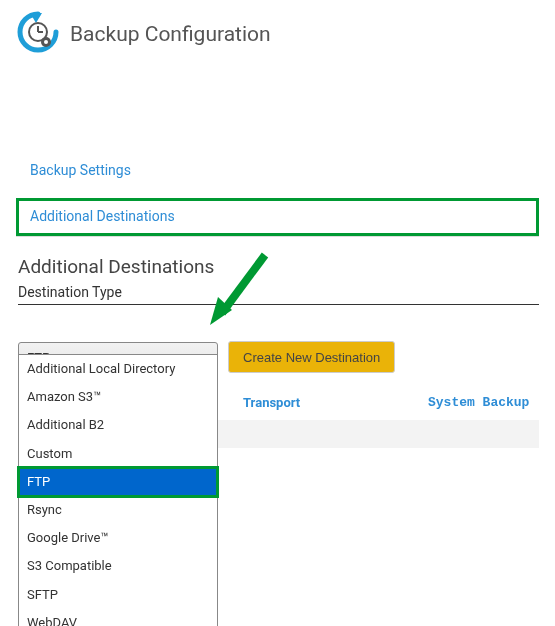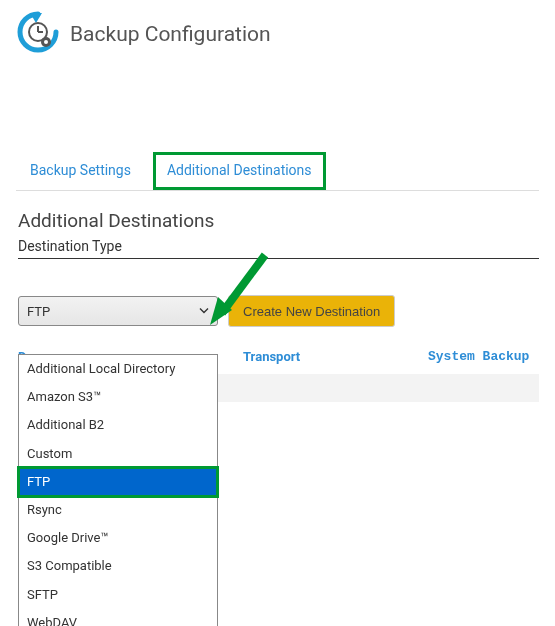--- a/index.html
+++ b/index.html
@@ -26,20 +26,21 @@
     font-size: 21px;
     font-weight: 400;
     color: #555;
     margin-left: 10px;
   }
   .tabs {
     display: flex;
     border-bottom: 1px solid #ddd;
     margin: 90px 16px 0 16px;
     gap: 8px;
+    flex-direction: column;
   }
   .tab {
     padding: 10px 14px 12px 14px;
     color: #2e8dd6;
     font-size: 14px;
     cursor: pointer;
     position: relative;
   }
   .tab.highlighted {
     outline: 3px solid #009933;

